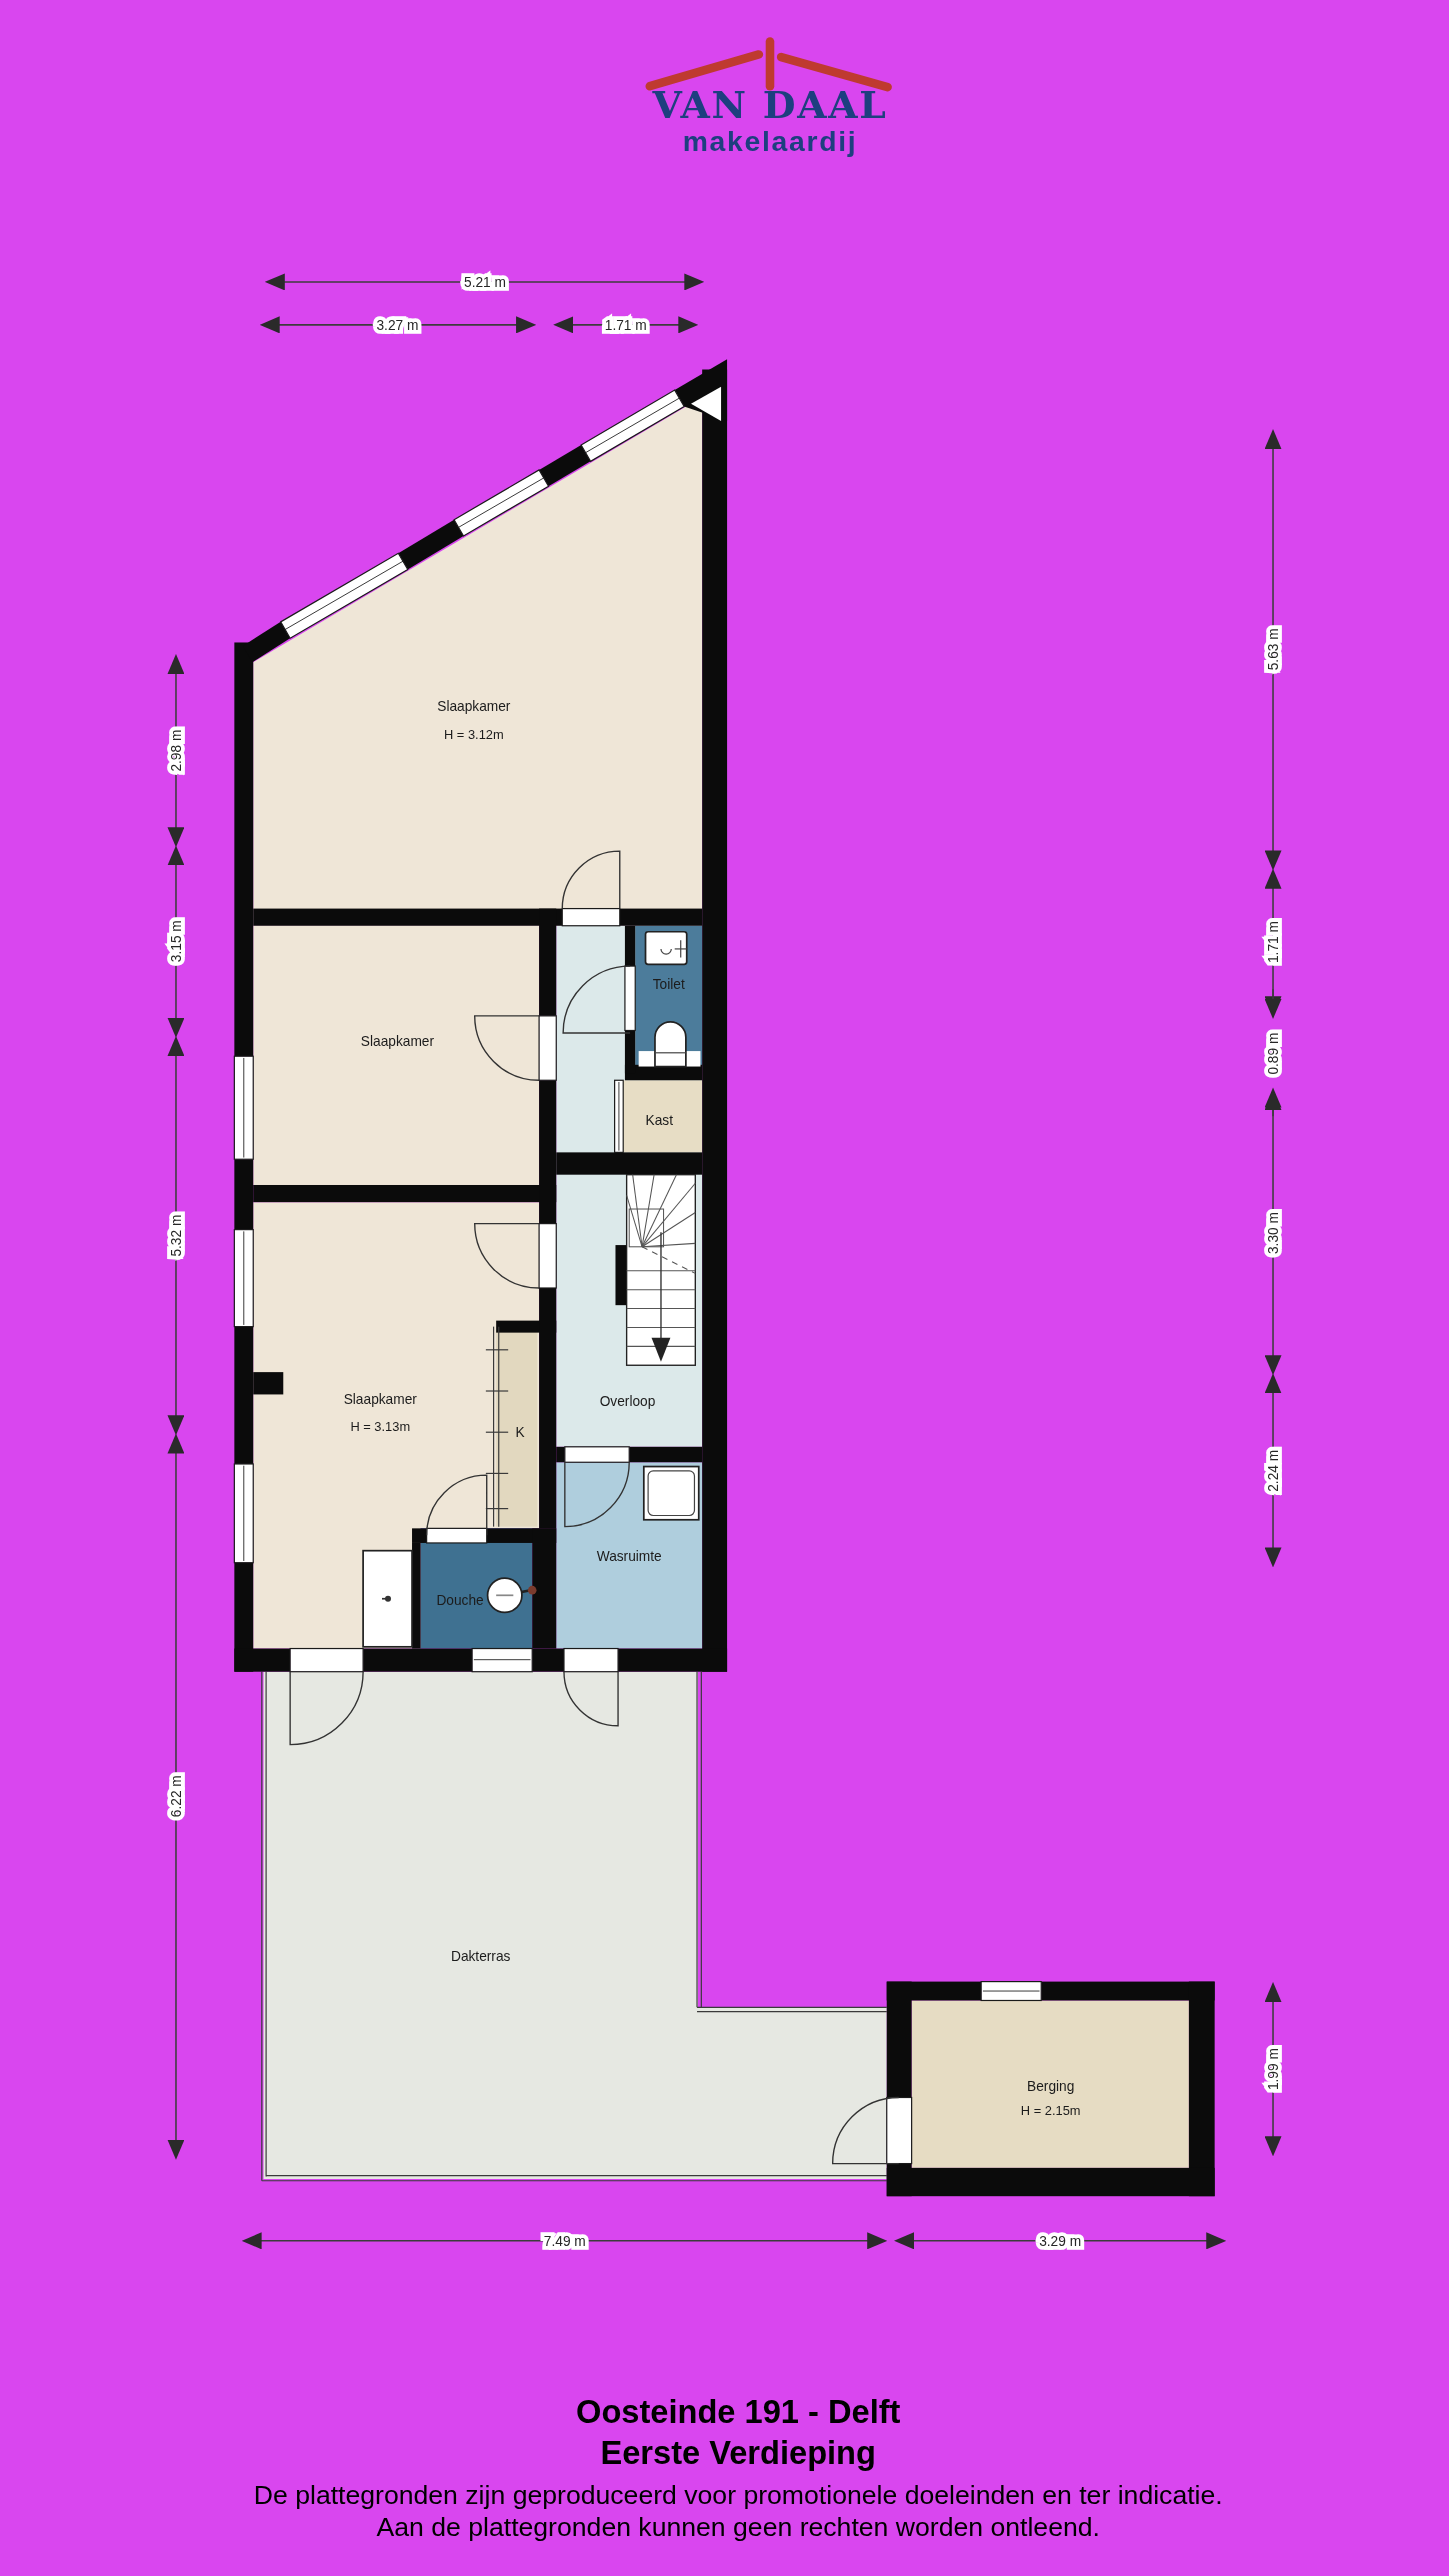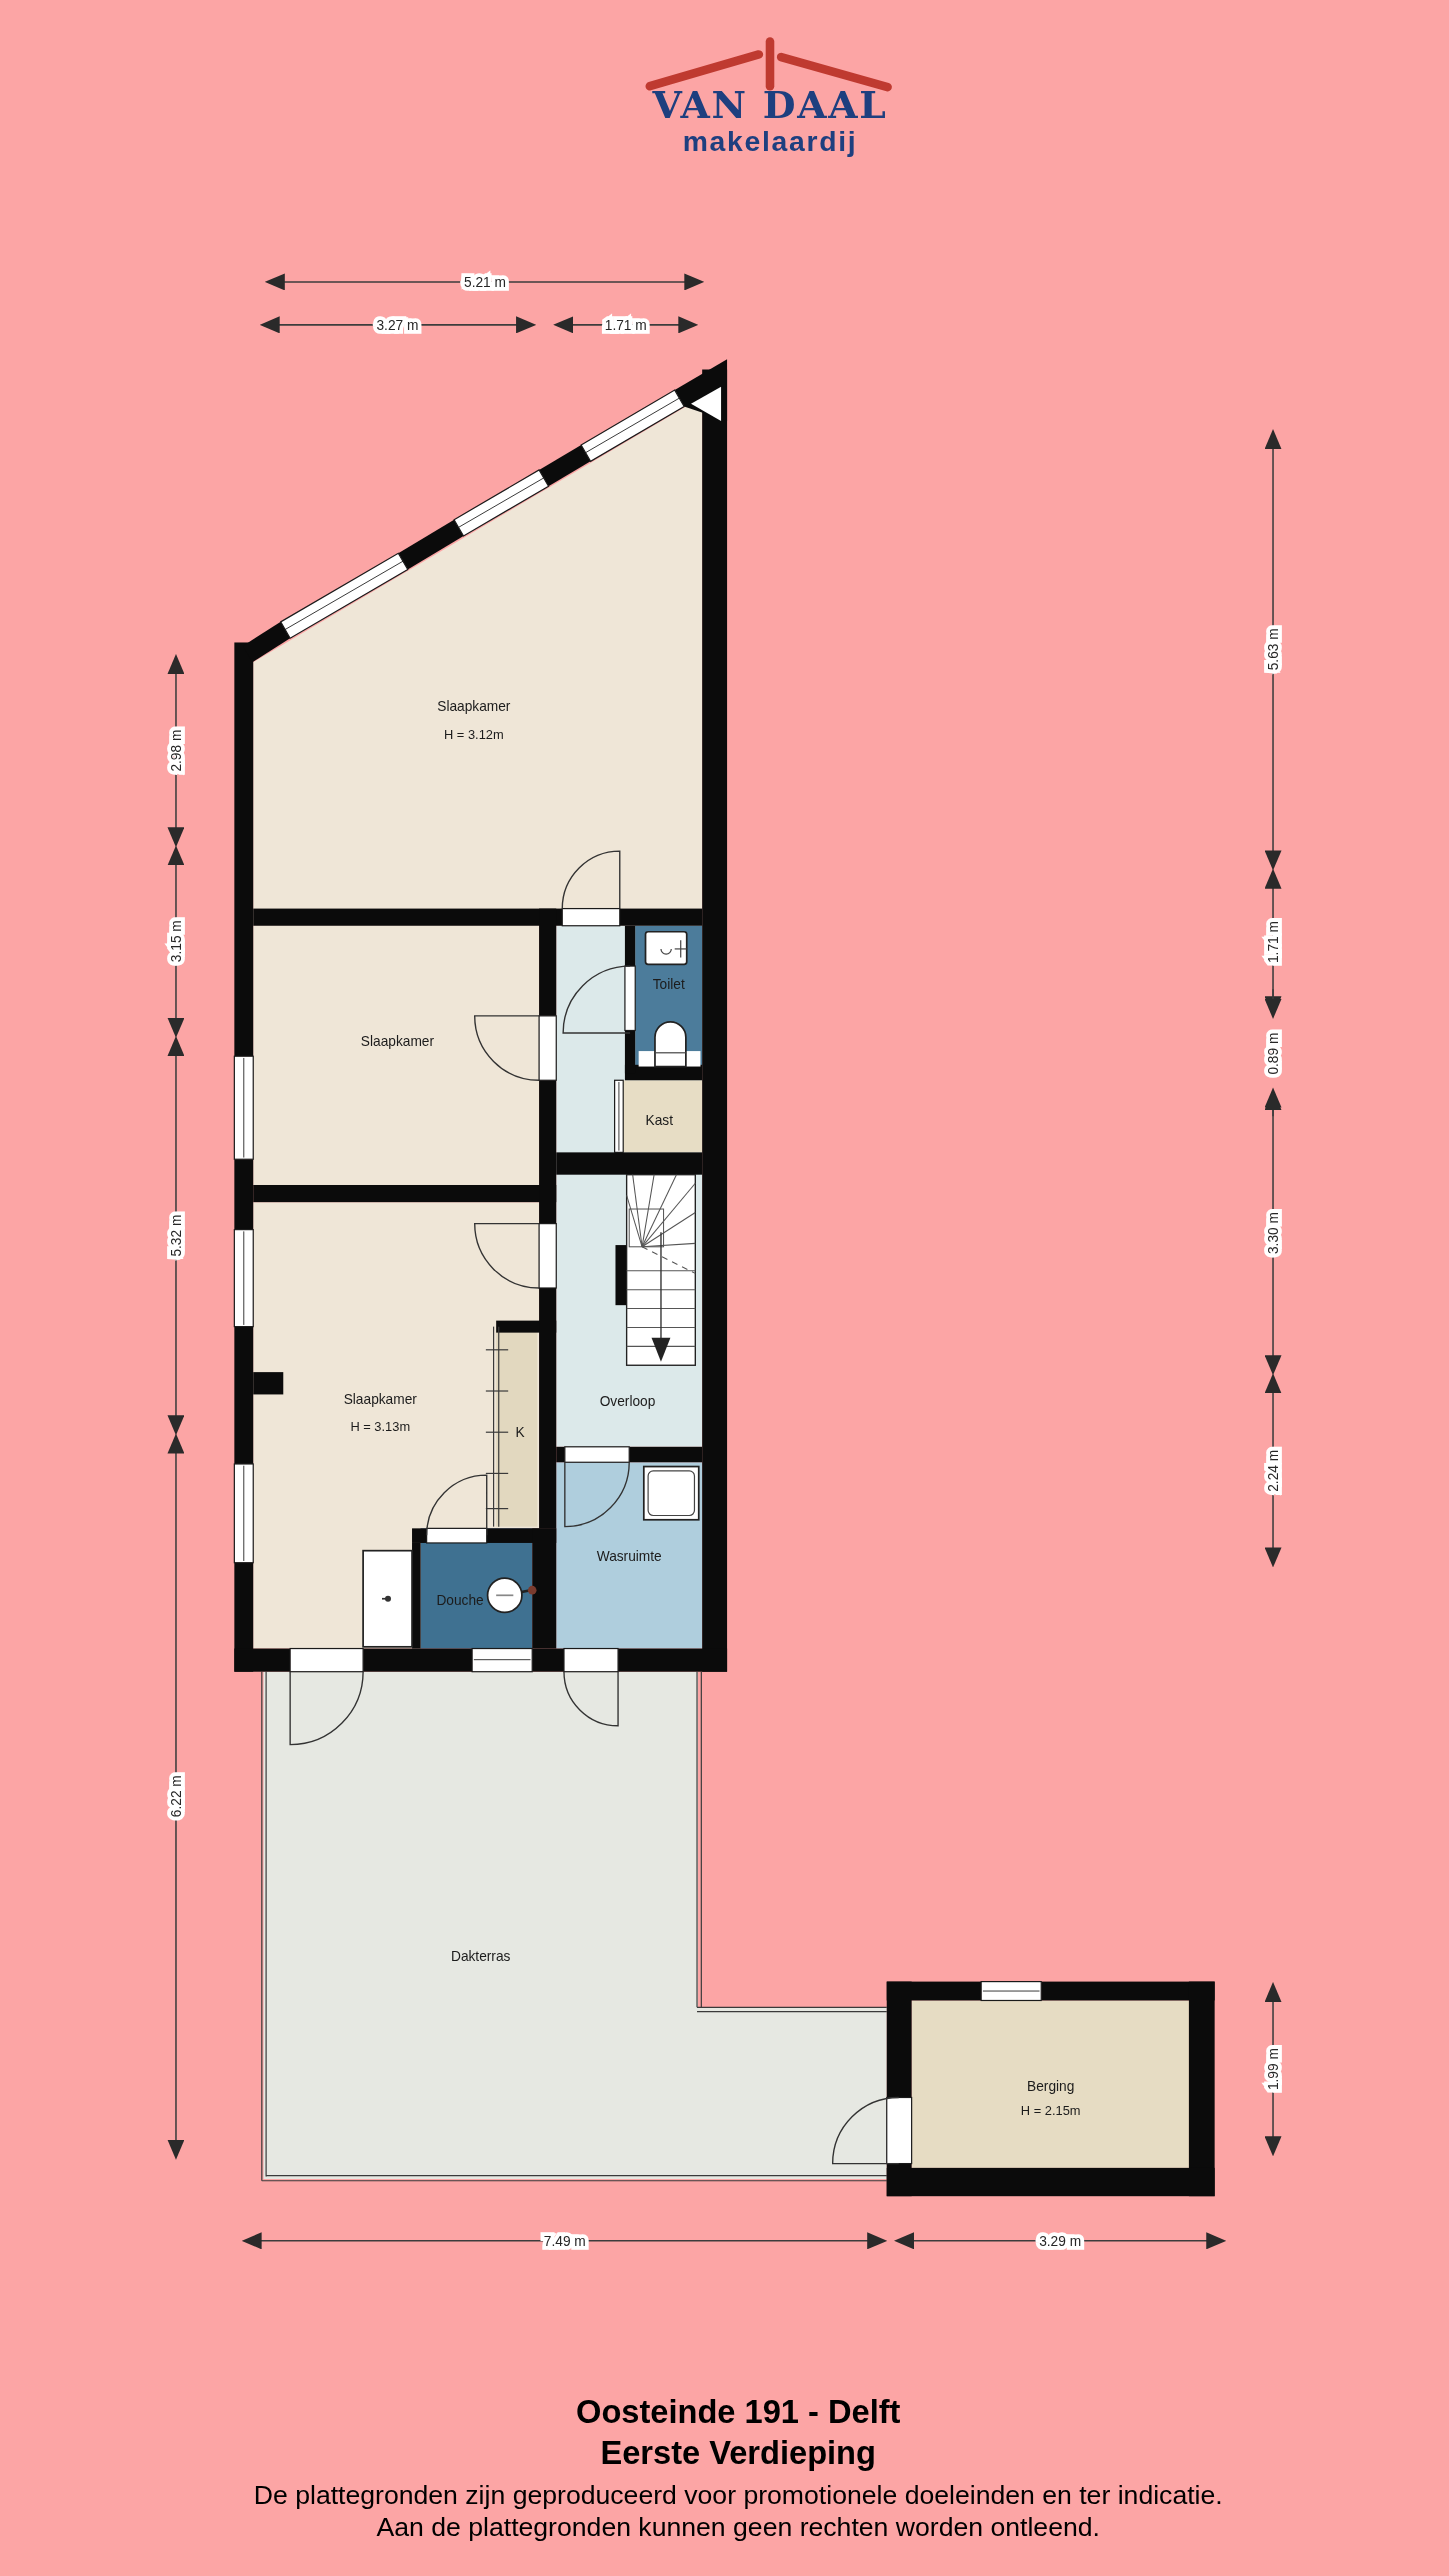--- a/index.html
+++ b/index.html
@@ -1,16 +1,16 @@
 <!DOCTYPE html>
 <html style="font-size:13.7px"><head>
 <meta charset="utf-8">
 <style>
   html,body{margin:0;padding:0;background:#ffffff;}
-  .canvas{position:relative;width:1449px;height:2576px;background:#fca5a5;overflow:hidden;
+  .canvas{position:relative;width:1449px;height:2576px;background:#d946ef;overflow:hidden;
           font-family:"Liberation Sans",sans-serif;}
   svg{position:absolute;left:0;top:0;}
   .wall{fill:#0b0b0b;}
   .win{fill:#ffffff;stroke:#1a1a1a;stroke-width:1.4;}
   .winline{stroke:#1a1a1a;stroke-width:1;fill:none;}
   .fixture{fill:#ffffff;stroke:#222222;stroke-width:2;}
   .fixline{stroke:#444;stroke-width:1.4;fill:none;}
   .door{stroke:#333333;stroke-width:1.6;fill:none;}
   .thin{stroke:#3a3a3a;stroke-width:1.4;fill:none;}
   .stair{stroke:#555;stroke-width:1.2;fill:none;}

